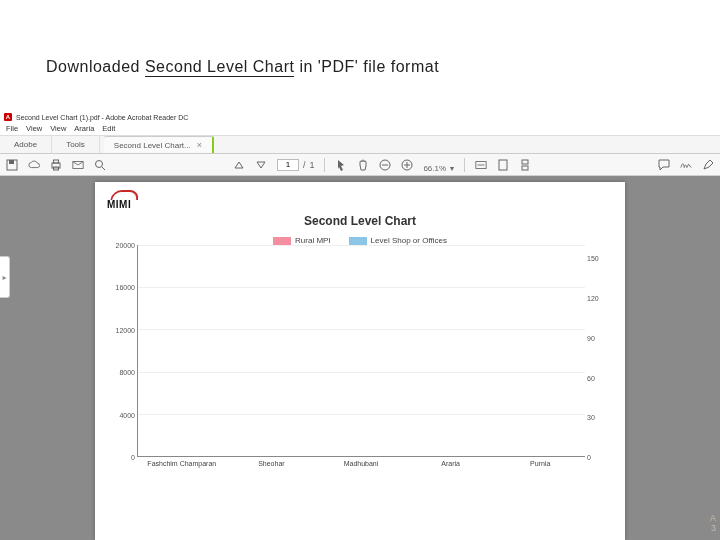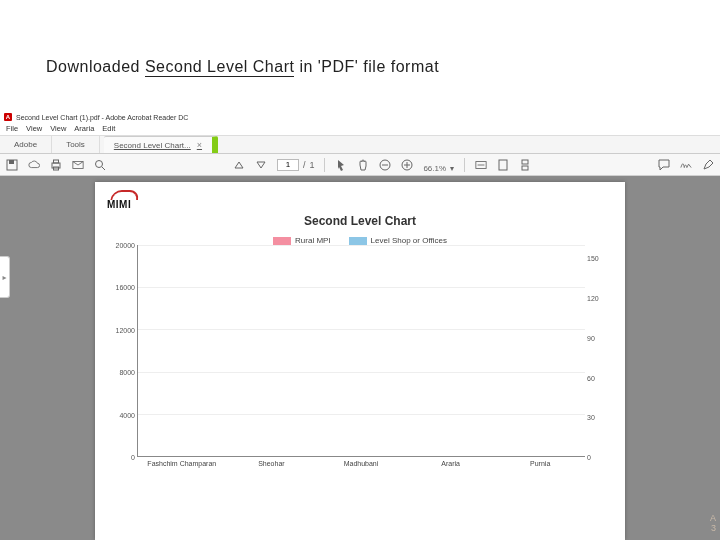--- a/index.html
+++ b/index.html
@@ -6,21 +6,21 @@
   html, body { width: 720px; height: 540px; font-family: Arial, Helvetica, sans-serif; background: #fff; overflow: hidden; }
   .slide { width: 720px; height: 540px; position: relative; background: #fff; }
   .headline { position: absolute; top: 58px; left: 46px; font-size: 16px; letter-spacing: 0.5px; color: #222; }
   .headline .u { border-bottom: 1px solid #222; padding-bottom: 1px; }
   .reader-window { position: absolute; top: 110px; left: 0; width: 720px; height: 430px; background: #666; }
   .titlebar { height: 14px; background: #fff; display: flex; align-items: center; padding-left: 4px; gap: 4px; font-size: 7px; color: #333; }
   .titlebar .app-icon { width: 8px; height: 8px; background: #c00; border-radius: 1px; display: flex; align-items: center; justify-content: center; color: #fff; font-size: 6px; font-weight: bold; }
   .menubar { height: 12px; background: #fff; display: flex; align-items: flex-start; gap: 8px; padding-left: 6px; font-size: 7.5px; color: #333; border-bottom: 1px solid #ddd; }
   .tabbar { height: 18px; background: #f5f5f5; display: flex; align-items: flex-end; font-size: 8px; color: #555; border-bottom: 1px solid #ccc; }
   .tabbar .flat-tab { padding: 4px 14px; border-right: 1px solid #ddd; }
-  .tabbar .doc-tab { background: #fafafa; border-top: 1px solid #ccc; border-right: 6px solid #84cc16; margin-left: 4px; padding: 3px 10px; display: flex; align-items: center; gap: 6px; border-radius: 2px 2px 0 0; text-decoration: underline; }
+  .tabbar .doc-tab { background: #fafafa; border-top: 1px solid #ccc; border-right: 2px solid #84cc16; margin-left: 4px; padding: 3px 10px; display: flex; align-items: center; gap: 6px; border-radius: 2px 2px 0 0; }
   .tabbar .doc-tab .close { color: #888; font-size: 9px; }
   .toolbar { height: 22px; background: #f7f7f7; border-bottom: 1px solid #d0d0d0; display: flex; align-items: center; padding: 0 6px; gap: 12px; font-size: 9px; color: #666; }
   .toolbar .group { display: flex; align-items: center; gap: 10px; }
   .toolbar .sep { width: 1px; height: 14px; background: #ccc; }
   .toolbar .ico { width: 12px; height: 12px; display: inline-flex; align-items: center; justify-content: center; }
   .toolbar .spacer { flex: 1; }
   .toolbar .pagebox { display: flex; align-items: center; gap: 4px; }
   .toolbar .pagebox input { width: 22px; height: 12px; font-size: 8px; text-align: center; border: 1px solid #bbb; }
   .toolbar .zoombox { display: flex; align-items: center; gap: 4px; font-size: 8px; margin-top: 7px; }
   .docarea { position: relative; background: #8a8a8a; height: calc(100% - 14px - 12px - 18px - 22px); display: flex; justify-content: center; padding-top: 6px; }

